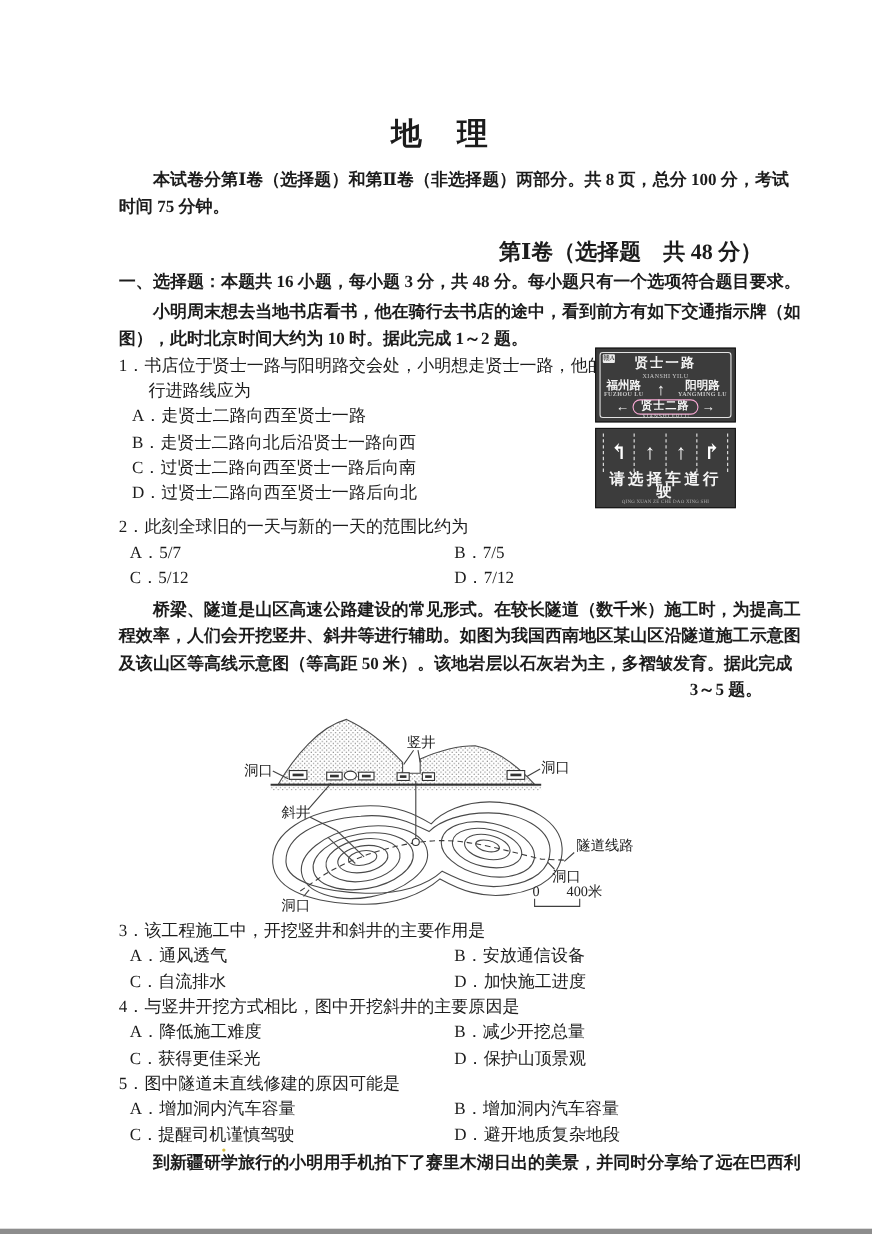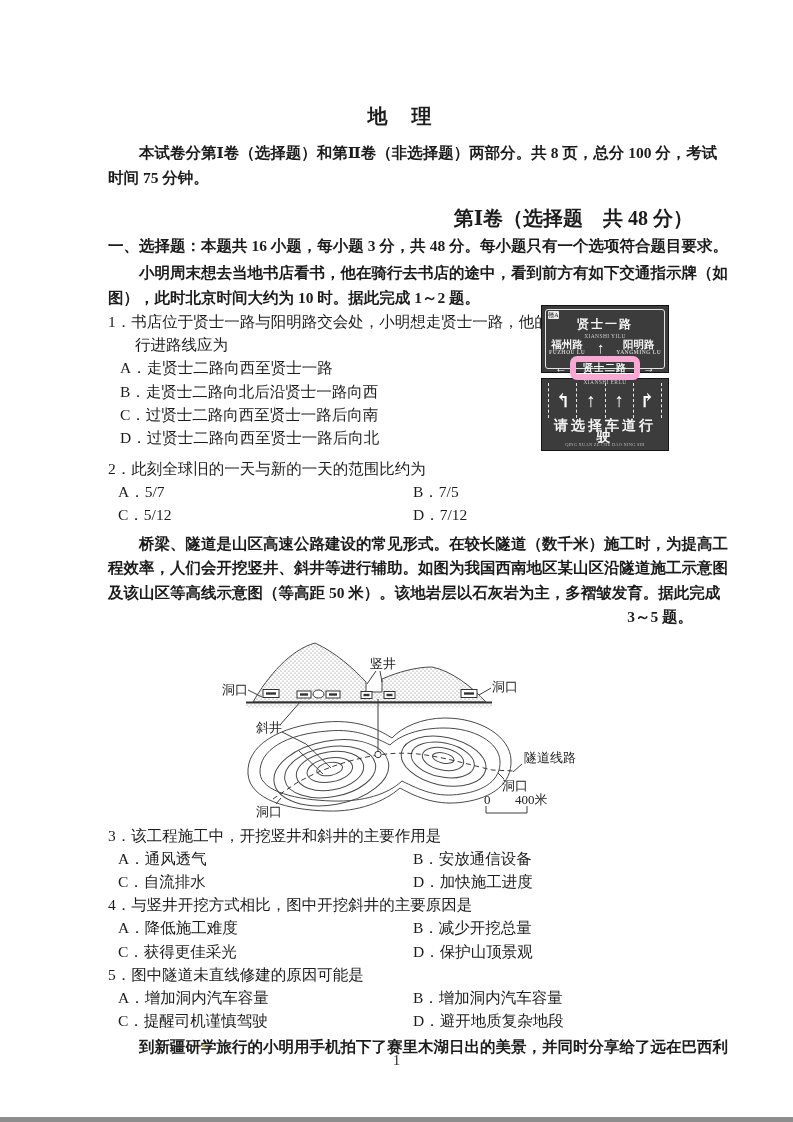--- a/index.html
+++ b/index.html
@@ -7,53 +7,53 @@
   body {
     background:#ffffff;
     font-family:"Liberation Serif","DejaVu Serif",serif;
     color:#1c1c1c;
     position:relative;
     overflow:hidden;
   }
   .sheet { padding:97px 100px 0 108px; }
 
   .title { font-size:21px; font-weight:700; text-align:center; line-height:27px; letter-spacing:1px; }
-  .subject { font-size:20px; font-weight:700; text-align:center; margin-top:6px; letter-spacing:2px; }
+  .subject { font-size:28px; font-weight:700; text-align:center; margin-top:6px; letter-spacing:2px; }
 
   .intro { margin-top:10px; font-weight:700; font-size:15.5px; line-height:25px; }
   .pline { white-space:nowrap; }
   .ind { text-indent:2em; }
 
   .kjuan { font-size:20px; font-weight:700; text-align:right; margin-top:16px; line-height:25px; }
   .instr { font-weight:700; font-size:15.5px; line-height:24px; margin-top:3px; white-space:nowrap; }
 
   .passage { font-size:15.5px; line-height:24.5px; margin-top:3px;font-weight:bold; }
 
   .q { font-size:15.5px; line-height:23.2px; }
   .q-indent { margin-left:27px; }
   .opt-list { margin-left:12px; }
   .opt-grid { margin-left:10px; display:grid; grid-template-columns:295px 1fr; }
 
   
   .sign-wrap { float:right; width:128px; margin:-5px 24px 4px 12px; }
   .sign { background:#3c3c3c; border:1px solid #141414; color:#f5f5f5; }
   .guide { position:relative; padding:3px; height:68px; }
   .guide-inner { border:1.5px solid #e3e3e3; border-radius:3px; height:100%;
-                 display:flex; flex-direction:column; justify-content:space-between;
+                 display:flex; flex-direction:column; justify-content:center;
                  align-items:center; padding:1px 3px; }
   .badge { position:absolute; top:5px; left:6px; background:#ececec; color:#222;
            font-size:6px; line-height:6px; width:11px; text-align:center; padding:1px 0; border-radius:1px; }
   .cn-top { font-size:12px; font-weight:700; letter-spacing:2px; line-height:12px; }
   .py { display:block; font-size:5.5px; line-height:5.5px; color:#c9c9c9; text-align:center; letter-spacing:.4px; }
   .mid-row { display:flex; width:100%; justify-content:space-between; align-items:center; }
   .side-road { text-align:center; font-size:10.5px; font-weight:700; line-height:10.5px; }
   .up-arrow { font-size:15px; font-weight:700; line-height:14px; }
   .bot-row { display:flex; align-items:center; gap:3px; }
   .h-arrow { font-size:12px; font-weight:700; line-height:12px; }
-  .capsule { border:6px solid #f9a8d4; border-radius:7px; font-size:10px; font-weight:700;
+  .capsule { border:1px solid #f9a8d4; border-radius:7px; font-size:10px; font-weight:700;
              line-height:12px; padding:0 7px; letter-spacing:1px; }
   .lane-sign { margin-top:5px; height:73px; padding:4px 6px 2px; display:flex; flex-direction:column; }
   .lanes { flex:1; display:flex; }
   .lane { flex:1; border-left:1.5px dashed #e8e8e8; display:flex; align-items:center; justify-content:center; }
   .lane:last-child { border-right:1.5px dashed #e8e8e8; }
   .lane-arrow { color:#fff; font-size:19px; font-weight:700; line-height:1; }
   .lane-text { text-align:center; font-size:14px; font-weight:700; letter-spacing:3px; margin-top:2px; line-height:11px; }
   .lane-en { text-align:center; font-size:4.5px; color:#b5b5b5; line-height:6px; letter-spacing:.2px; }
 
   

